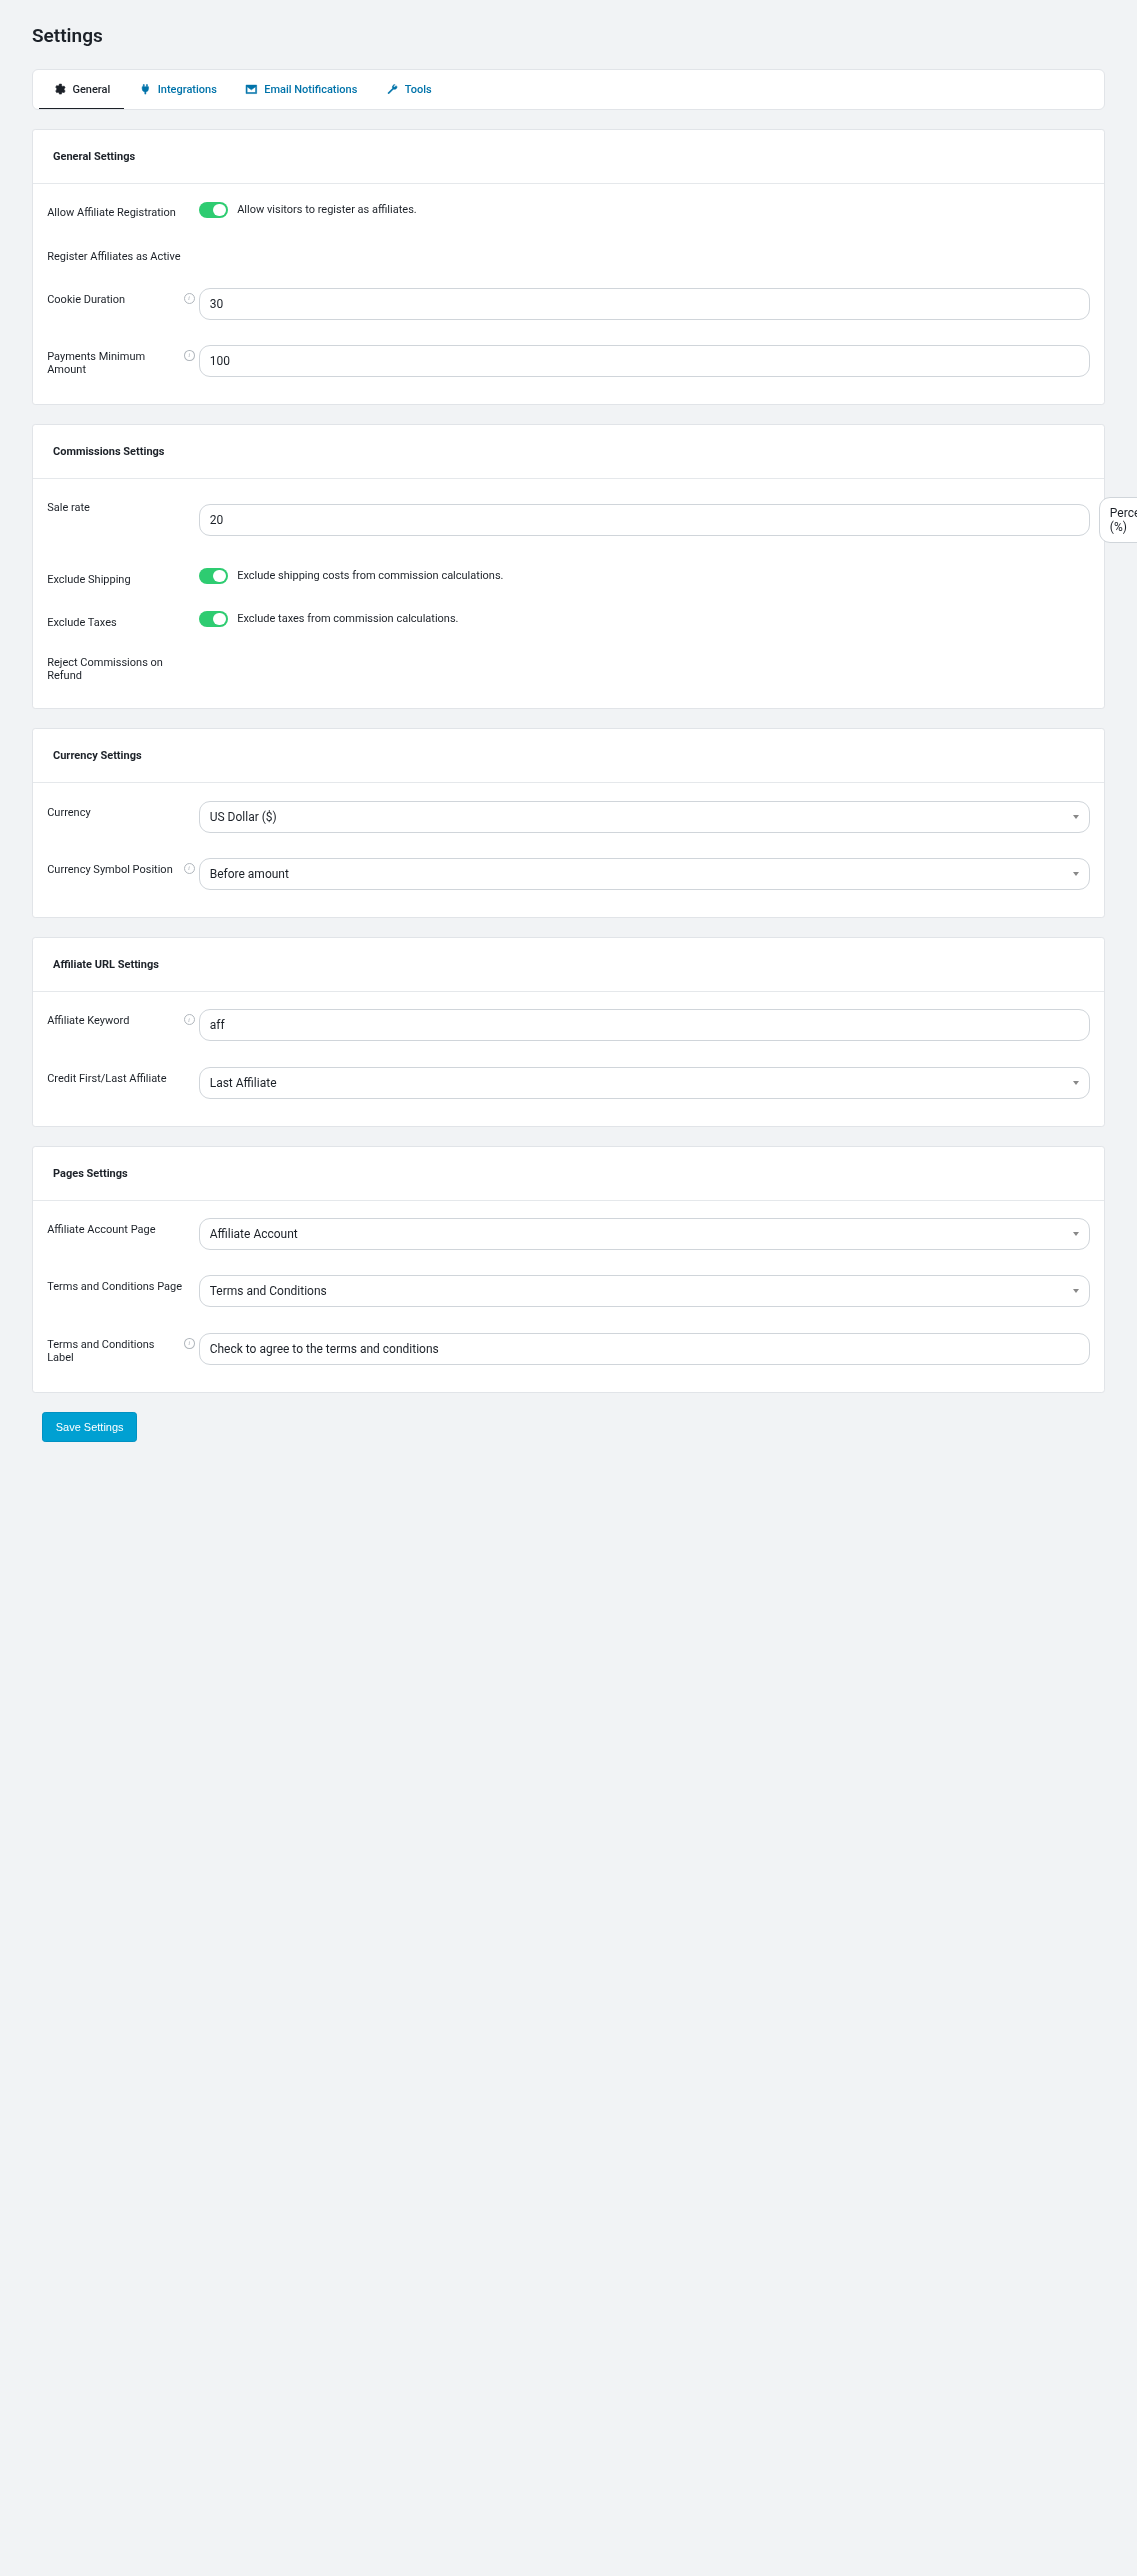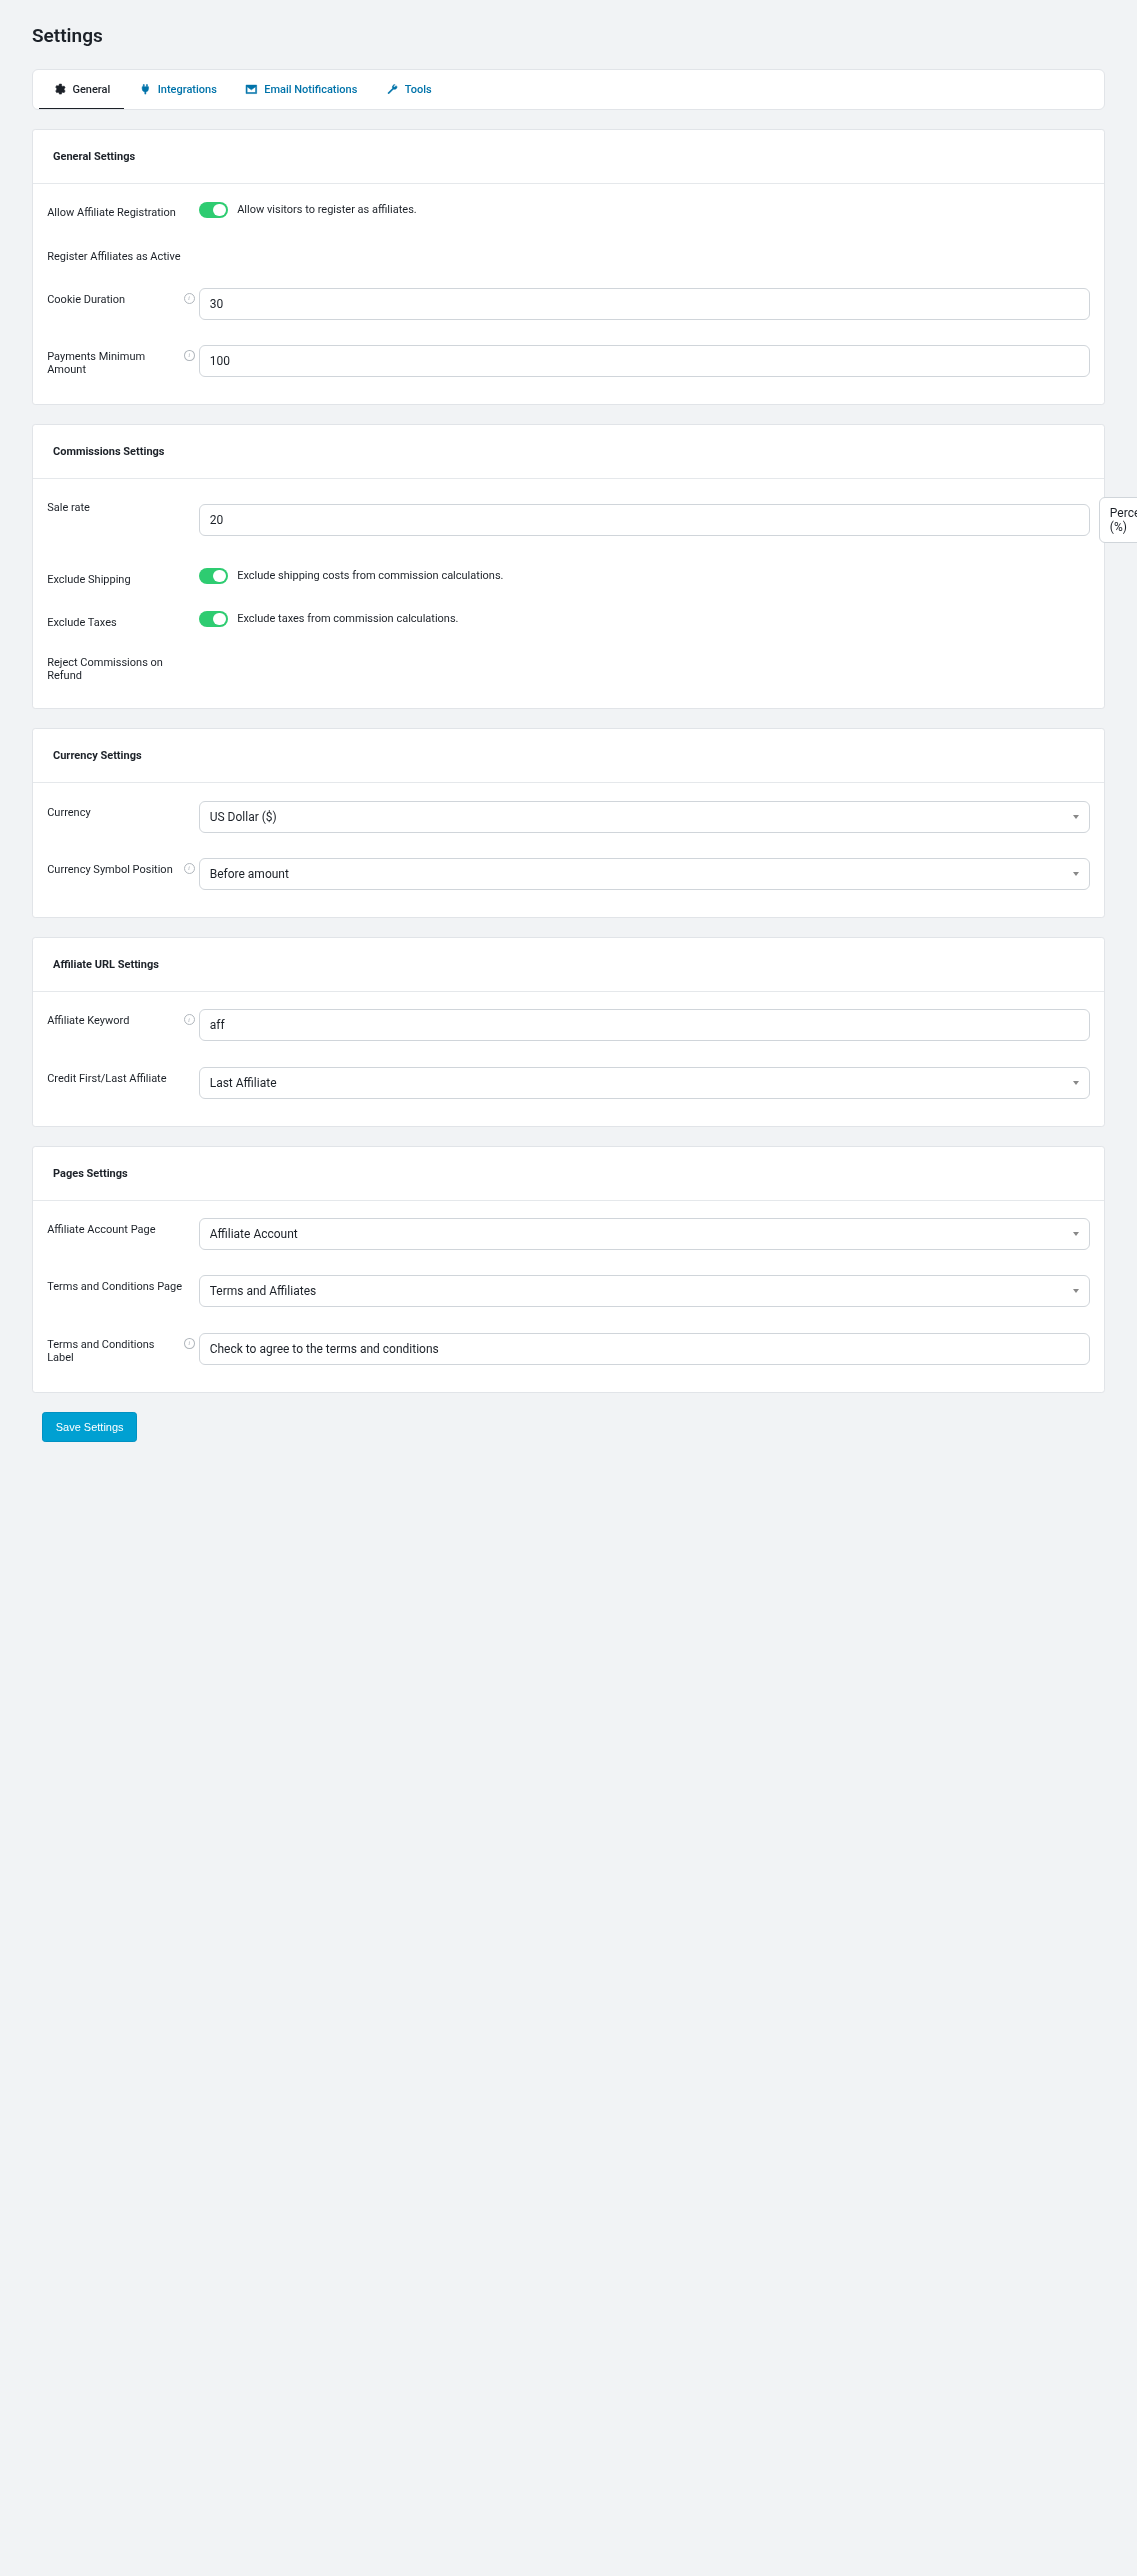--- a/index.html
+++ b/index.html
@@ -114,21 +114,21 @@
   .toggle.on::after { left: 14.2px; }
   .help-text {
     color: #1c2128;
     font-size: 11px;
     line-height: 1.5;
   }
   input[type="text"], select, .select {
     width: 100%;
     padding: 8px 9.5px;
     border: 0.8px solid #d0d5da;
-    border-radius: 6px;
+    border-radius: 11px;
     font-size: 12px;
     color: #1c2128;
     background: #fff;
     font-family: inherit;
   }
   .input-narrow { width: 71px; flex: 0 0 auto; }
   .select {
     appearance: none;
     position: relative;
     display: flex;
@@ -342,21 +342,21 @@
           <span class="caret"></span>
         </div>
       </div>
     </div>
     <div class="row">
       <div class="row-label">
           <span>Terms and Conditions Page</span>
         </div>
       <div class="row-control">
         <div class="select select-wrap">
-          <span>Terms and Affiliates</span>
+          <span>Terms and Conditions</span>
           <span class="caret"></span>
         </div>
       </div>
     </div>
     <div class="row">
       <div class="row-label">
         <span>Terms and Conditions Label</span>
         <span class="info-icon">i</span>
       </div>
       <div class="row-control">

